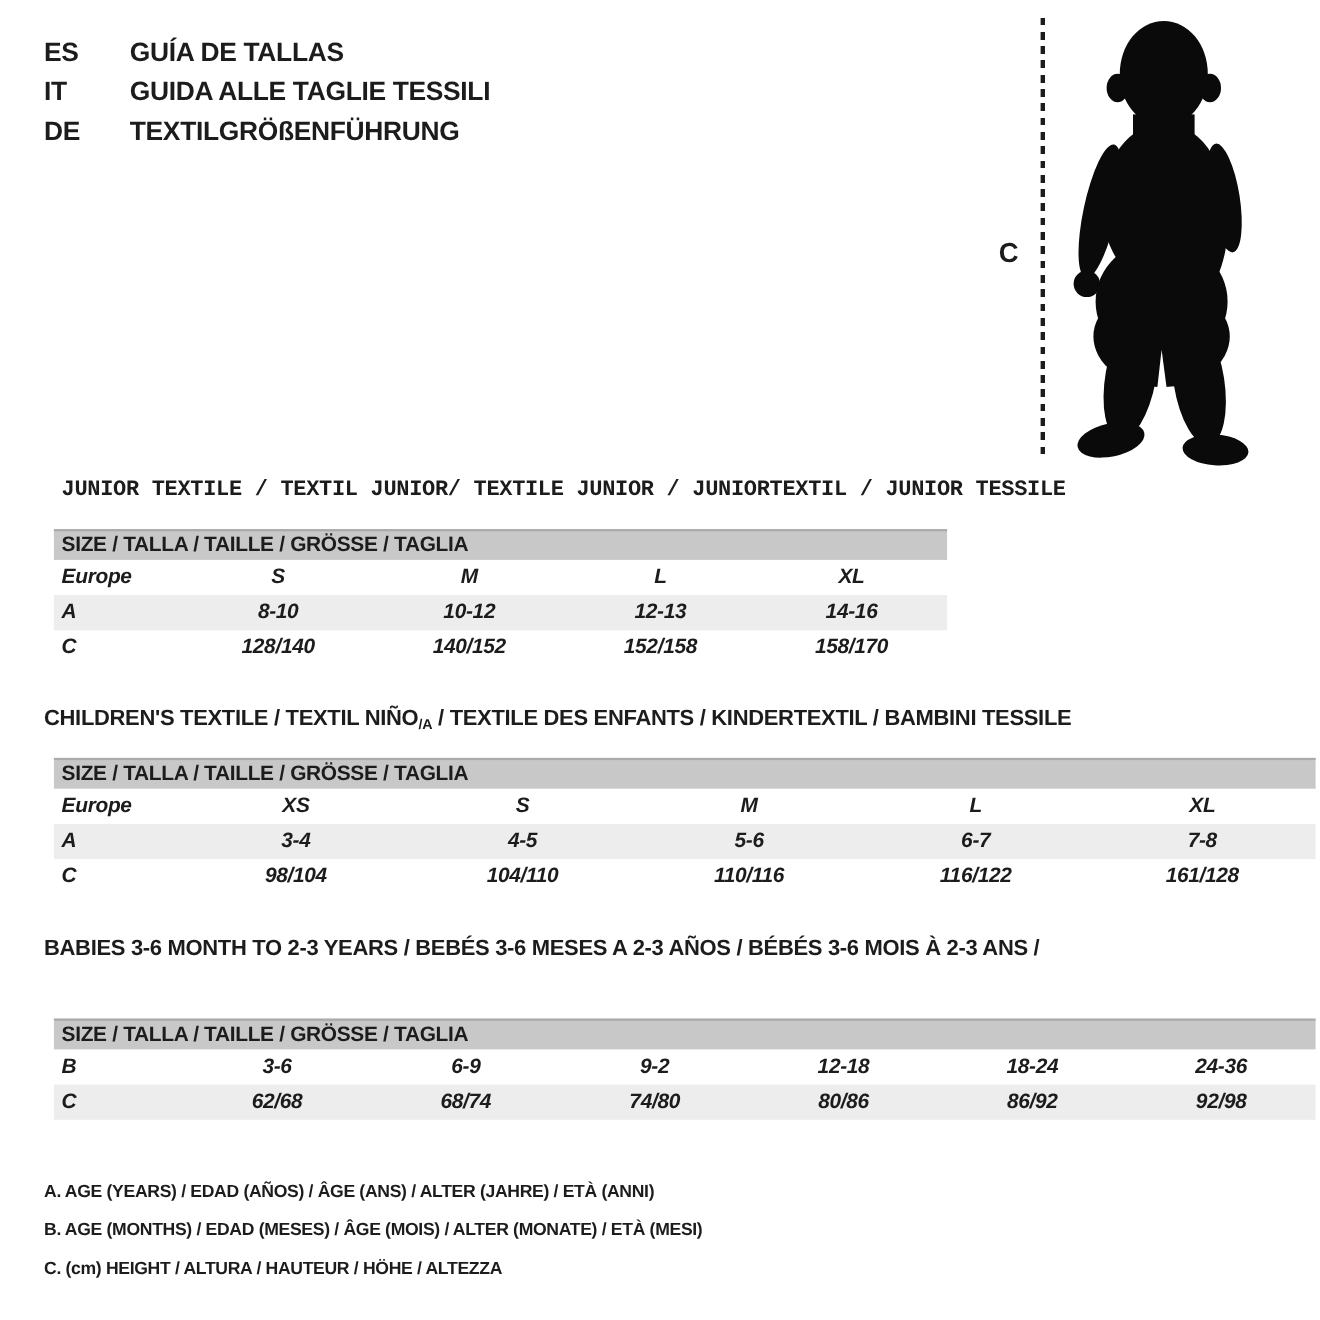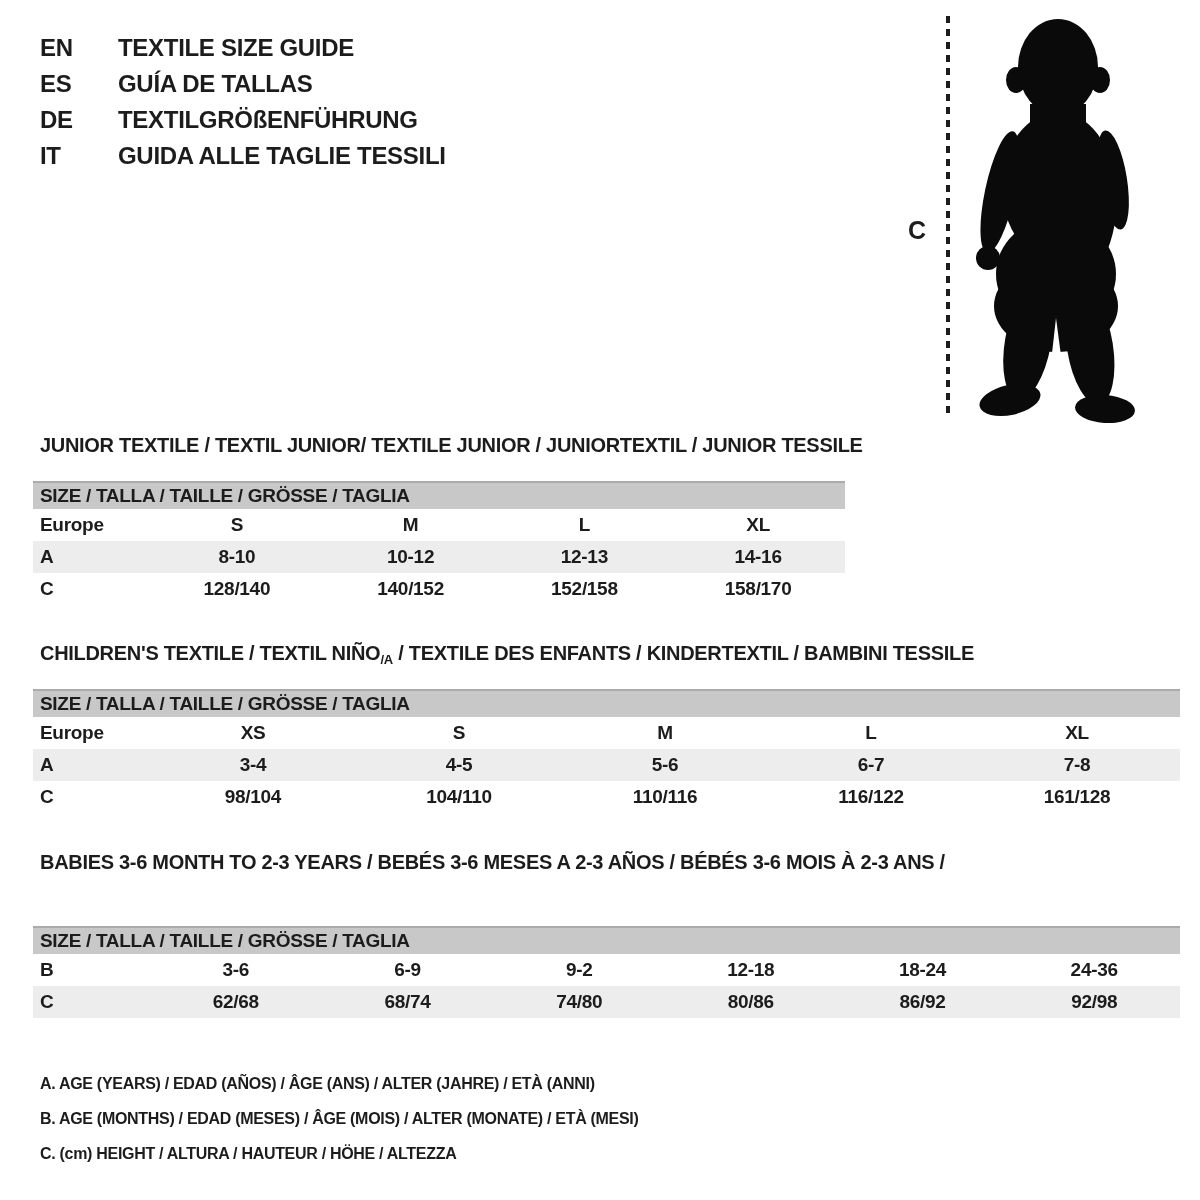--- a/index.html
+++ b/index.html
@@ -27,60 +27,56 @@
     position:absolute;left:946px;top:16px;width:4px;height:400px;
     background:repeating-linear-gradient(to bottom, var(--text) 0 7px, transparent 7px 13px);
   }
   .measure-label{position:absolute;left:908px;top:216px;font-size:25px;}
   .baby-svg{position:absolute;left:958px;top:12px;color:var(--silhouette);}
   
   .section-title{position:absolute;font-size:20px;white-space:nowrap;}
   .title-sub{font-size:13px;vertical-align:-4px;letter-spacing:-0.2px;}
   .two-line span{display:block;line-height:35px;white-space:nowrap;}
   
-  .size-table{position:absolute;font-size:19px;}
+  .size-table{position:absolute;font-size:19px;margin-left:16px;}
   .size-band{
     background:var(--band);
     border-top:2px solid #ababab;
     height:26px;line-height:26px;
     padding-left:7px;
     font-size:19px;
   }
-  .t-row{display:grid;height:32px;align-items:center;}
+  .t-row{display:grid;height:32px;align-items:center;font-style:italic;}
   .cols4{grid-template-columns:117px repeat(4,1fr);}
   .cols5{grid-template-columns:117px repeat(5,1fr);}
   .cols6{grid-template-columns:117px repeat(6,1fr);}
   .t-row .cell{text-align:center;}
   .t-row .rlabel{text-align:left;padding-left:7px;}
   .striped{background:var(--stripe);}
   
   .legend{position:absolute;left:40px;top:1066px;font-size:16px;}
   .legend-line{display:block;height:35px;line-height:35px;white-space:nowrap;}
 </style>
 </head>
 <body>
 
 <div class="page">
 
   <div class="lang-guide">
     <div class="lang-row">
-      <span>EN</span>
-      <span>TEXTILE SIZE GUIDE</span>
-    </div>
-    <div class="lang-row">
       <span>ES</span>
       <span>GUÍA DE TALLAS</span>
     </div>
     <div class="lang-row">
+      <span>IT</span>
+      <span>GUIDA ALLE TAGLIE TESSILI</span>
+    </div>
+    <div class="lang-row">
       <span>DE</span>
       <span>TEXTILGRÖßENFÜHRUNG</span>
-    </div>
-    <div class="lang-row">
-      <span>IT</span>
-      <span>GUIDA ALLE TAGLIE TESSILI</span>
     </div>
   </div>
 
   <div class="measure-line"></div>
   <div class="measure-label">C</div>
   <svg class="baby-svg" width="195" height="412" viewBox="0 0 195 412" aria-hidden="true">
     <g fill="currentColor">
       <ellipse cx="100" cy="55" rx="40" ry="48"></ellipse>
       <ellipse cx="58" cy="68" rx="10" ry="13"></ellipse>
       <ellipse cx="142" cy="68" rx="10" ry="13"></ellipse>
@@ -94,21 +90,21 @@
       <ellipse cx="98" cy="262" rx="60" ry="56"></ellipse>
       <ellipse cx="98" cy="294" rx="62" ry="46"></ellipse>
       <ellipse cx="70" cy="330" rx="23" ry="58" transform="rotate(10 70 330)"></ellipse>
       <ellipse cx="132" cy="335" rx="23" ry="58" transform="rotate(-9 132 335)"></ellipse>
       <ellipse cx="52" cy="388" rx="31" ry="15" transform="rotate(-12 52 388)"></ellipse>
       <ellipse cx="147" cy="397" rx="30" ry="14" transform="rotate(4 147 397)"></ellipse>
     </g>
     <polygon points="98,306 86,412 112,412" fill="#ffffff"></polygon>
   </svg>
 
-  <div class="section-title" style="left:40px;top:434px;">
+  <div class="section-title" style="left:56px;top:434px;font-family:Liberation Mono, monospace;">
     <span>JUNIOR TEXTILE / TEXTIL JUNIOR/ TEXTILE JUNIOR / JUNIORTEXTIL / JUNIOR TESSILE</span>
   </div>
   <div class="size-table" style="left:33px;top:481px;width:812px;">
     <div class="size-band">SIZE / TALLA / TAILLE / GRÖSSE / TAGLIA</div>
     <div class="t-row cols4">
       <span class="cell rlabel">Europe</span>
       <span class="cell">S</span>
       <span class="cell">M</span>
       <span class="cell">L</span>
       <span class="cell">XL</span>

